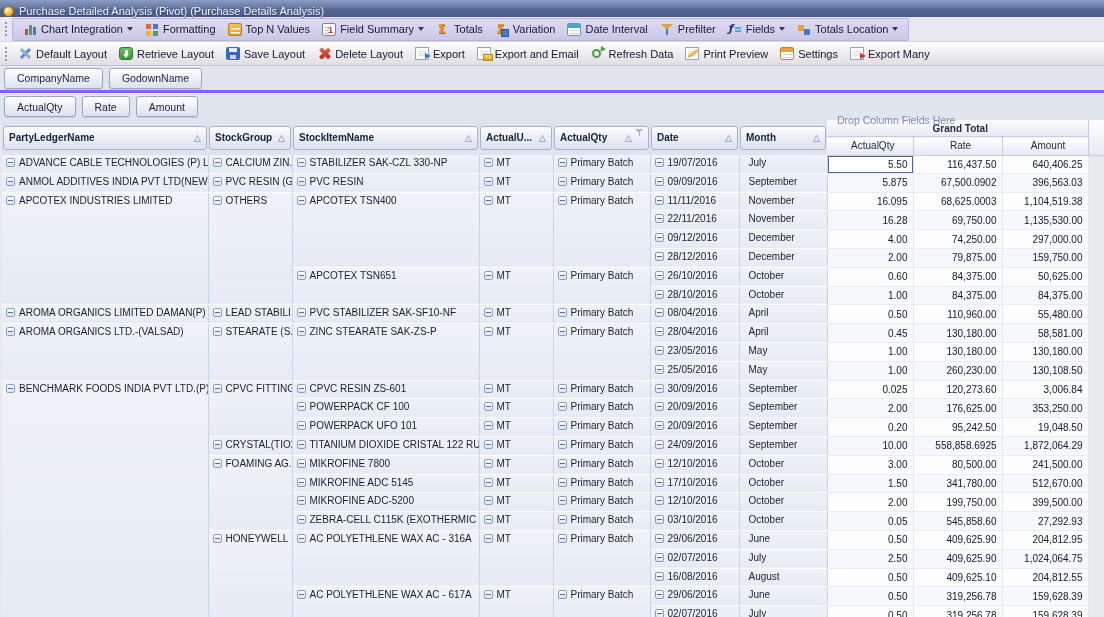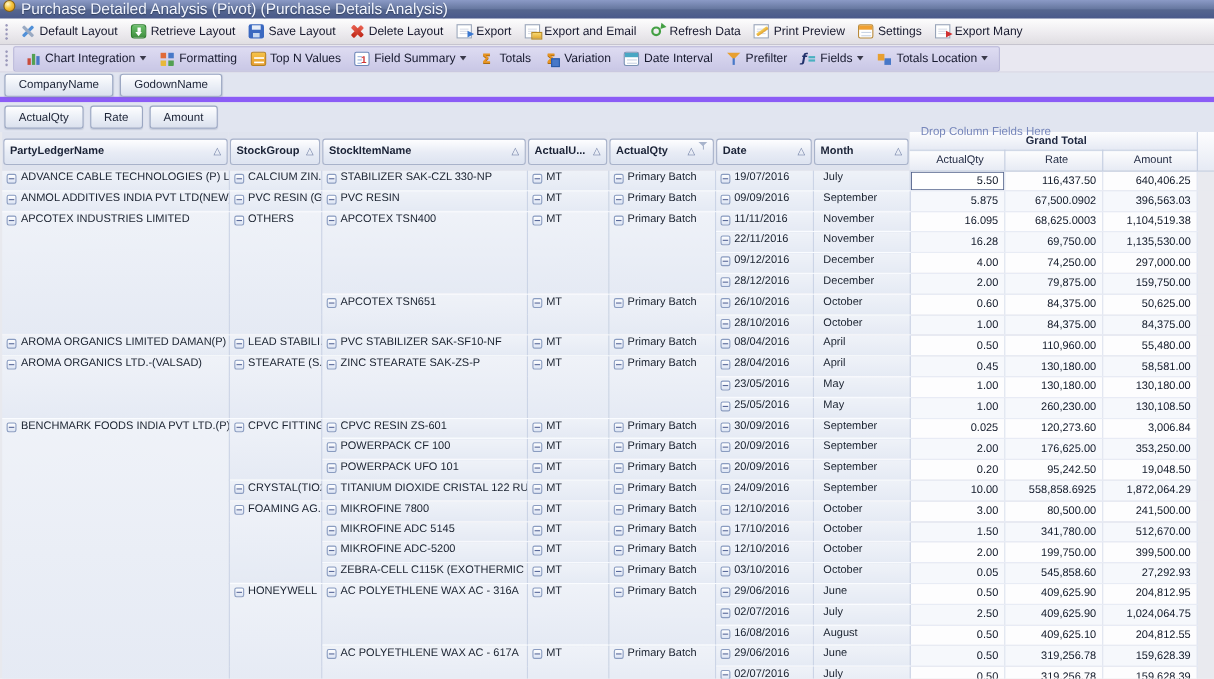--- a/index.html
+++ b/index.html
@@ -1,22 +1,22 @@
 <!DOCTYPE html>
 <html><head>
 <meta charset="utf-8">
 <style>
   html,body{margin:0;padding:0;}
   body{font-family:"Liberation Sans",sans-serif;}
   .win{width:1104px;height:617px;overflow:hidden;background:#e8e9ee;position:relative;}
 
   
-  .titlebar{height:17px;display:flex;align-items:flex-start;padding-left:3px;
+  .titlebar{height:17px;display:flex;align-items:flex-end;padding-left:3px;
     background:linear-gradient(#8b9ac6 0%,#66779f 48%,#55668f 52%,#49598a 100%);
-    color:#f2f5ff;font-size:14px;text-shadow:0 1px 1px #32405f;}
+    color:#f2f5ff;font-size:11px;text-shadow:0 1px 1px #32405f;}
   .app-ico{width:11px;height:11px;border-radius:50%;margin-right:5px;flex:0 0 auto;
     background:radial-gradient(circle at 35% 30%,#fff8d0,#f5c53a 45%,#d98f1f);border:1px solid #8a6210;box-sizing:border-box;}
 
   
   .tbrow{display:flex;align-items:center;}
   .tb1{height:25px;background:#e9e8f1;border-bottom:1px solid #d4d2e2;box-sizing:border-box;}
   .tb2{height:24px;background:linear-gradient(#fdfdfd,#eceaee 60%,#e0dee2);border-bottom:1px solid #c6c4ce;box-sizing:border-box;}
   .grip{width:4px;height:16px;margin:0 4px 0 4px;flex:0 0 auto;
     background:radial-gradient(circle,#9a98ba 1px,transparent 1.2px) 0 0/4px 4px repeat-y;}
   .lav{display:inline-flex;align-items:center;height:23px;padding:0 4px;border:1px solid #b6b4d8;border-radius:2px;
@@ -85,21 +85,21 @@
   .i-print::after{content:"";position:absolute;left:1px;top:4px;width:12px;height:3px;border-radius:1px;
     background:linear-gradient(#f6d05a,#e0a030);transform:rotate(-35deg);}
   .i-settings{border:1px solid #b88a3a;border-radius:2px;box-sizing:border-box;background:
     linear-gradient(#f0a030,#f0a030) 0 0/100% 4px no-repeat,
     linear-gradient(#c9d4e4,#c9d4e4) 2px 6px/9px 1px no-repeat,
     linear-gradient(#c9d4e4,#c9d4e4) 2px 9px/9px 1px no-repeat,#fff;}
   .i-exmany::after{content:"";position:absolute;right:-3px;bottom:0;border-top:3.5px solid transparent;border-bottom:3.5px solid transparent;border-left:6px solid #d03030;}
 
   
   .fieldrow{height:27px;background:#e1e5f0;display:flex;align-items:center;padding-left:4px;box-sizing:border-box;}
-  .r-filter{border-bottom:5px solid #8b5cf6;}
+  .r-filter{border-bottom:3px solid #8b5cf6;}
   .r-data{position:relative;}
   .fbtn{height:21px;margin-right:6px;padding:0 12px;border:1px solid #9ba7c2;border-radius:3px;
     background:linear-gradient(#fefeff,#ecf0f7 48%,#dbe1ee);font-family:"Liberation Sans",sans-serif;
     font-size:10.5px;color:#1c2336;box-shadow:0 1px 1px rgba(120,130,160,0.25);cursor:default;white-space:nowrap;}
   .drop-hint{position:absolute;left:837px;top:21px;font-size:10.5px;color:#7787bb;}
 
   
   .gridwrap{height:497px;overflow:hidden;}
   table.grid{border-collapse:collapse;table-layout:fixed;margin-left:2px;width:1102px;}
   th.gh{background:#dfe3ee;padding:0;vertical-align:middle;border:none;height:35px;}
@@ -132,64 +132,20 @@
 </head>
 <body>
 
 <div class="win">
 
   <div class="titlebar">
     <span class="app-ico"></span>
     <span>Purchase Detailed Analysis (Pivot) (Purchase Details Analysis)</span>
   </div>
 
-  <div class="tbrow tb2">
-    <span class="grip"></span>
-    <button class="tbtn">
-      <span class="icn i-tools"></span>
-      <span>Default Layout</span>
-    </button>
-    <button class="tbtn">
-      <span class="icn i-retrieve"></span>
-      <span>Retrieve Layout</span>
-    </button>
-    <button class="tbtn">
-      <span class="icn i-save"></span>
-      <span>Save Layout</span>
-    </button>
-    <button class="tbtn">
-      <span class="icn i-delx"></span>
-      <span>Delete Layout</span>
-    </button>
-    <button class="tbtn">
-      <span class="icn page i-export"></span>
-      <span>Export</span>
-    </button>
-    <button class="tbtn">
-      <span class="icn page i-exmail"></span>
-      <span>Export and Email</span>
-    </button>
-    <button class="tbtn">
-      <span class="icn i-refresh"></span>
-      <span>Refresh Data</span>
-    </button>
-    <button class="tbtn">
-      <span class="icn page i-print"></span>
-      <span>Print Preview</span>
-    </button>
-    <button class="tbtn">
-      <span class="icn i-settings"></span>
-      <span>Settings</span>
-    </button>
-    <button class="tbtn">
-      <span class="icn page i-exmany"></span>
-      <span>Export Many</span>
-    </button>
-  </div>
-
   <div class="tbrow tb1">
     <span class="grip"></span>
     <div class="lav">
       <button class="tbtn">
         <span class="icn i-chart"></span>
         <span>Chart Integration</span>
         <span class="dd"></span>
       </button>
       <button class="tbtn">
         <span class="icn i-fmt"></span>
@@ -224,20 +180,64 @@
         <span class="icn i-fx"></span>
         <span>Fields</span>
         <span class="dd"></span>
       </button>
       <button class="tbtn">
         <span class="icn i-tloc"></span>
         <span>Totals Location</span>
         <span class="dd"></span>
       </button>
     </div>
+  </div>
+
+  <div class="tbrow tb2">
+    <span class="grip"></span>
+    <button class="tbtn">
+      <span class="icn i-tools"></span>
+      <span>Default Layout</span>
+    </button>
+    <button class="tbtn">
+      <span class="icn i-retrieve"></span>
+      <span>Retrieve Layout</span>
+    </button>
+    <button class="tbtn">
+      <span class="icn i-save"></span>
+      <span>Save Layout</span>
+    </button>
+    <button class="tbtn">
+      <span class="icn i-delx"></span>
+      <span>Delete Layout</span>
+    </button>
+    <button class="tbtn">
+      <span class="icn page i-export"></span>
+      <span>Export</span>
+    </button>
+    <button class="tbtn">
+      <span class="icn page i-exmail"></span>
+      <span>Export and Email</span>
+    </button>
+    <button class="tbtn">
+      <span class="icn i-refresh"></span>
+      <span>Refresh Data</span>
+    </button>
+    <button class="tbtn">
+      <span class="icn page i-print"></span>
+      <span>Print Preview</span>
+    </button>
+    <button class="tbtn">
+      <span class="icn i-settings"></span>
+      <span>Settings</span>
+    </button>
+    <button class="tbtn">
+      <span class="icn page i-exmany"></span>
+      <span>Export Many</span>
+    </button>
   </div>
 
   <div class="fieldrow r-filter">
     <button class="fbtn">CompanyName</button>
     <button class="fbtn">GodownName</button>
   </div>
 
   <div class="fieldrow r-data">
     <button class="fbtn">ActualQty</button>
     <button class="fbtn">Rate</button>

